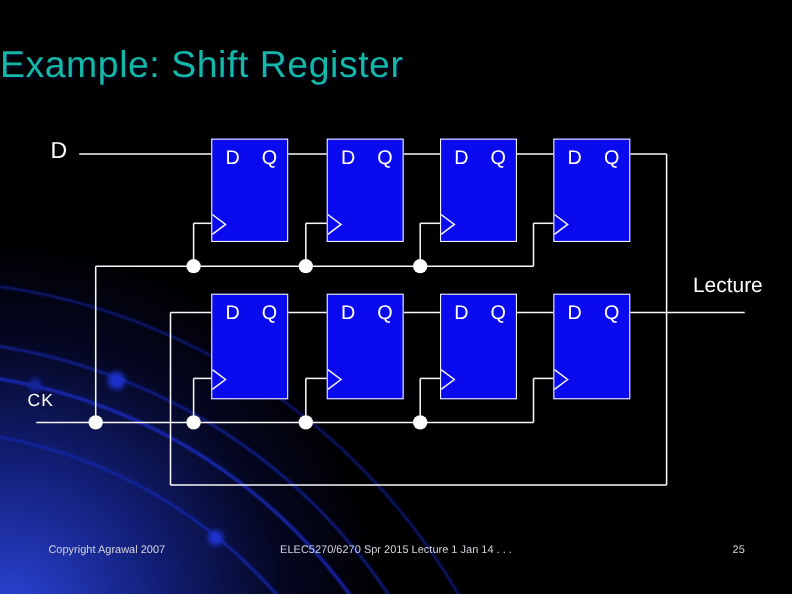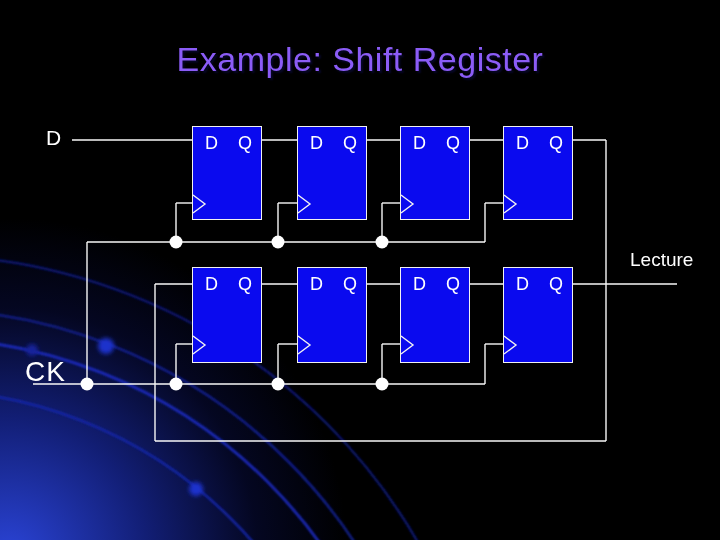--- a/index.html
+++ b/index.html
@@ -10,27 +10,27 @@
   .bg-glow{
     position:absolute;inset:0;pointer-events:none;
     background:radial-gradient(circle 500px at 8px 558px,
       rgba(45,72,228,0.95) 0%,
       rgba(30,50,195,0.60) 28%,
       rgba(14,22,110,0.30) 50%,
       rgba(0,0,0,0) 68%);
   }
   .bg-arcs,.wires{position:absolute;left:0;top:0;pointer-events:none;}
   .title{
-    position:absolute;top:40px;left:0;width:720px;text-align:center;
-    font-size:34px;color:#8b5cf6;letter-spacing:0.5px;
+    position:absolute;top:40px;left:0;width:720px;
+    font-size:34px;color:#14b8a6;letter-spacing:0.5px;
     text-shadow:2px 2px 2px rgba(8,8,45,0.9);
   }
   .lbl{position:absolute;color:#ffffff;}
   .lbl-d{left:46px;top:126px;font-size:21px;}
-  .lbl-ck{left:25px;top:356px;font-size:28px;letter-spacing:1px;}
+  .lbl-ck{left:25px;top:356px;font-size:16px;letter-spacing:1px;}
   .lbl-out{left:630px;top:249px;font-size:19px;}
   .ff{
     position:absolute;width:70px;box-sizing:border-box;
     background:#0a0aef;border:1.5px solid #f2f2f2;
   }
   .ff.row1{top:126px;height:94px;}
   .ff.row2{top:267px;height:96px;}
   .ff .lbls{
     display:flex;justify-content:space-between;
     padding:6px 9px 0 12px;color:#ffffff;font-size:18px;
@@ -189,14 +189,19 @@
     <svg class="chev" width="16" height="20">
         <polyline points="1,1 13,10 1,19" fill="none" stroke="#f2f2f2" stroke-width="1.4"></polyline>
       </svg>
   </div>
 
   <div class="title">Example: Shift Register</div>
   <div class="lbl lbl-d">D</div>
   <div class="lbl lbl-ck">CK</div>
   <div class="lbl lbl-out">Lecture</div>
 
+  <div class="footer">
+    <span class="f-left">Copyright Agrawal 2007</span>
+    <span class="f-center">ELEC5270/6270 Spr 2015 Lecture 1 Jan 14 . . .</span>
+    <span class="f-right">25</span>
+  </div>
 
 </div>
 
 </body></html>

